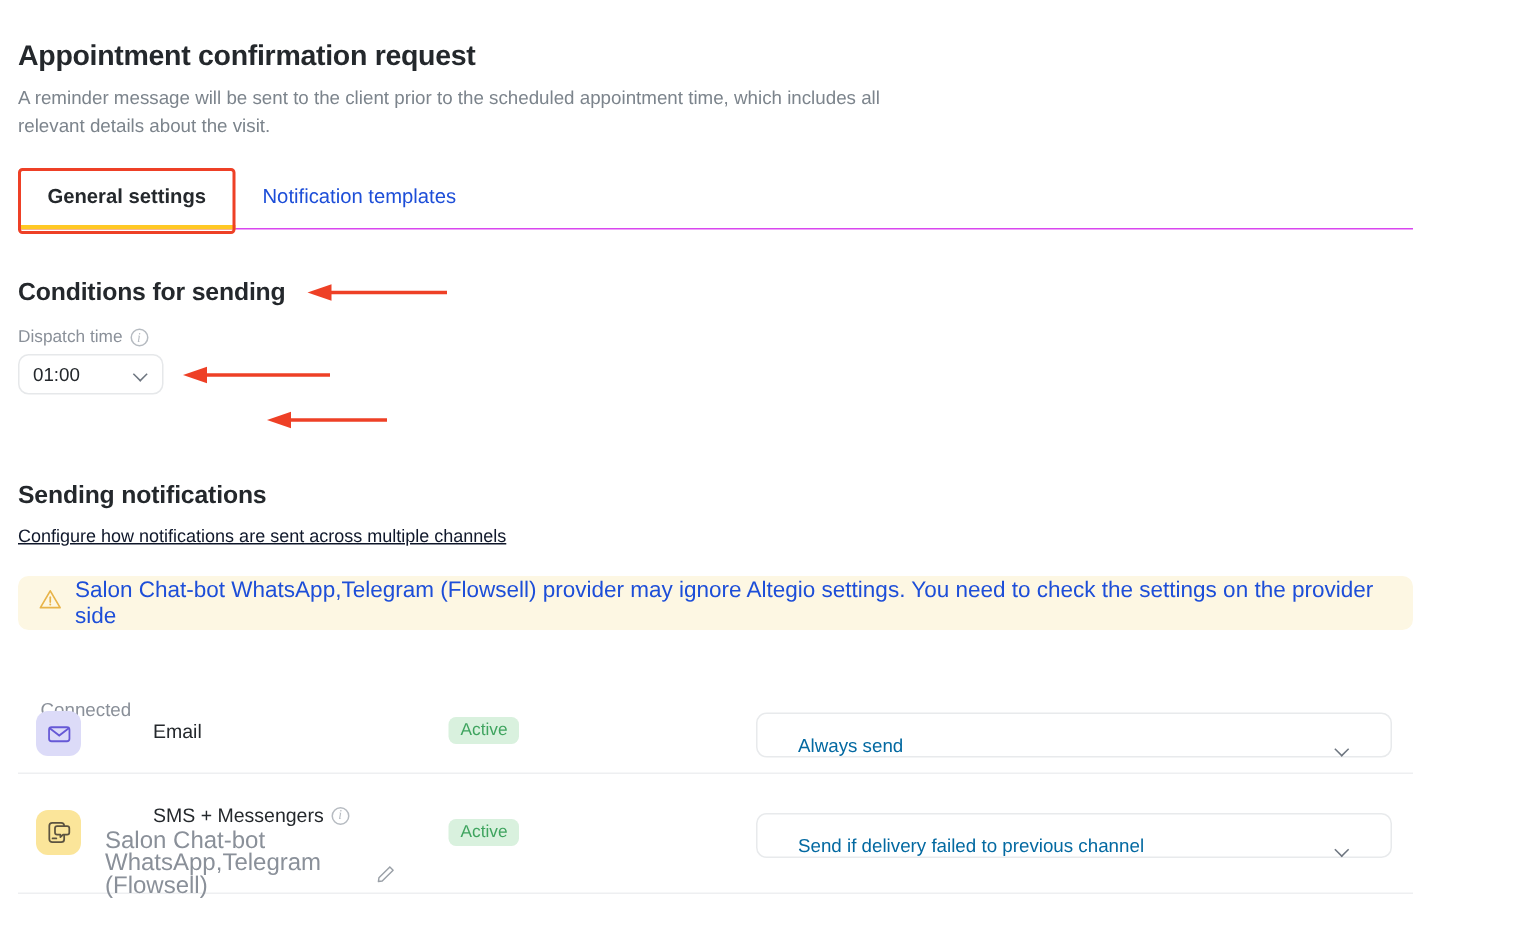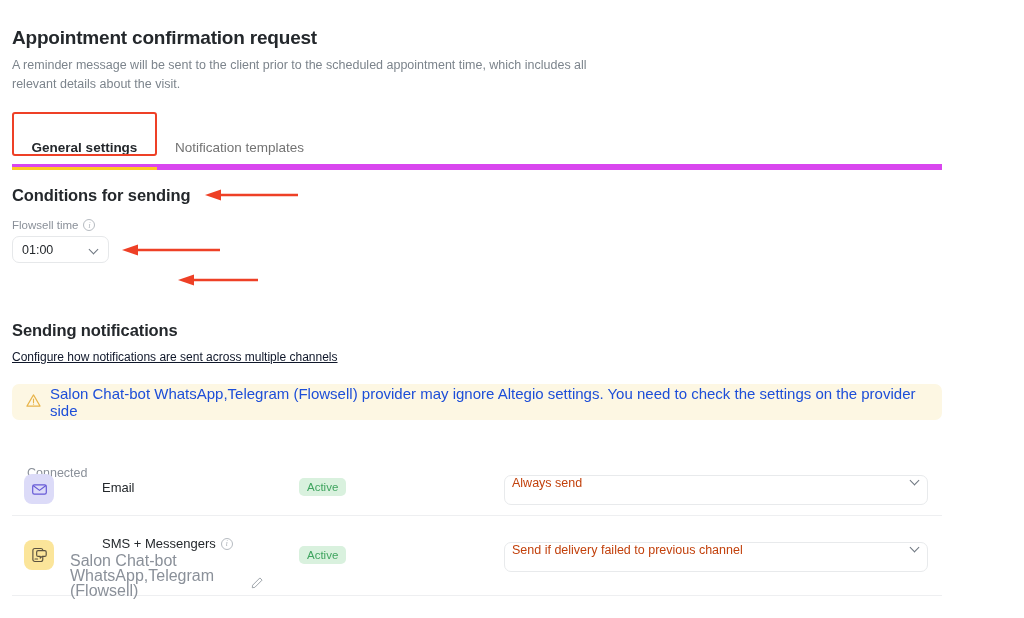--- a/index.html
+++ b/index.html
@@ -37,34 +37,34 @@
     width: 600px;
     font-size: 12.5px;
     line-height: 19px;
     color: #7c848c;
   }
 
   
   .tabbar {
     position: absolute;
     left: 12px;
-    top: 126px;
+    top: 109px;
     width: 930px;
     height: 44px;
-    border-bottom: 6px solid #d946ef;
+    border-bottom: 1px solid #d946ef;
   }
   .tab {
     position: absolute;
     top: 0;
     height: 43px;
     display: flex;
     align-items: center;
     justify-content: center;
     font-size: 13.5px;
-    color: #737373;
+    color: #1d4ed8;
     cursor: pointer;
     padding: 0 14px;
   }
   .tab.active {
     left: 0;
     width: 145px;
     color: #24282c;
     font-weight: bold;
   }
   .tab.active::after {
@@ -304,24 +304,24 @@
 
   .wide-select {
     position: absolute;
     left: 492px;
     width: 424px;
     height: 30px;
     border: 1px solid #e8eaec;
     border-radius: 7px;
     background: #ffffff;
     display: flex;
-    align-items: flex-start;
-    padding: 0 7px;
+    align-items: flex-end;
+    padding: 0 27px;
     font-size: 12.5px;
-    color: #c2410c;
+    color: #0369a1;
     cursor: pointer;
   }
   #sel-email { top: 11px; }
   #sel-sms   { top: 20px; }
   .wide-select .chev { margin-left: auto; }
 </style>
 </head>
 <body>
 
 <div class="page">
@@ -335,21 +335,21 @@
     </div>
     <div class="tab inactive">
       <span>Notification templates</span>
     </div>
   </div>
   <div class="anno-box"></div>
 
   <div class="sec-title" id="conditions-title">Conditions for sending</div>
 
   <div class="field-label">
-    <span>Flowsell time</span>
+    <span>Dispatch time</span>
     <span class="info-icon">i</span>
   </div>
 
   <div class="time-select">
     <span>01:00</span>
     <span class="chev"></span>
   </div>
 
 
   <div class="arrow" style="left:203px; top:188px;">

